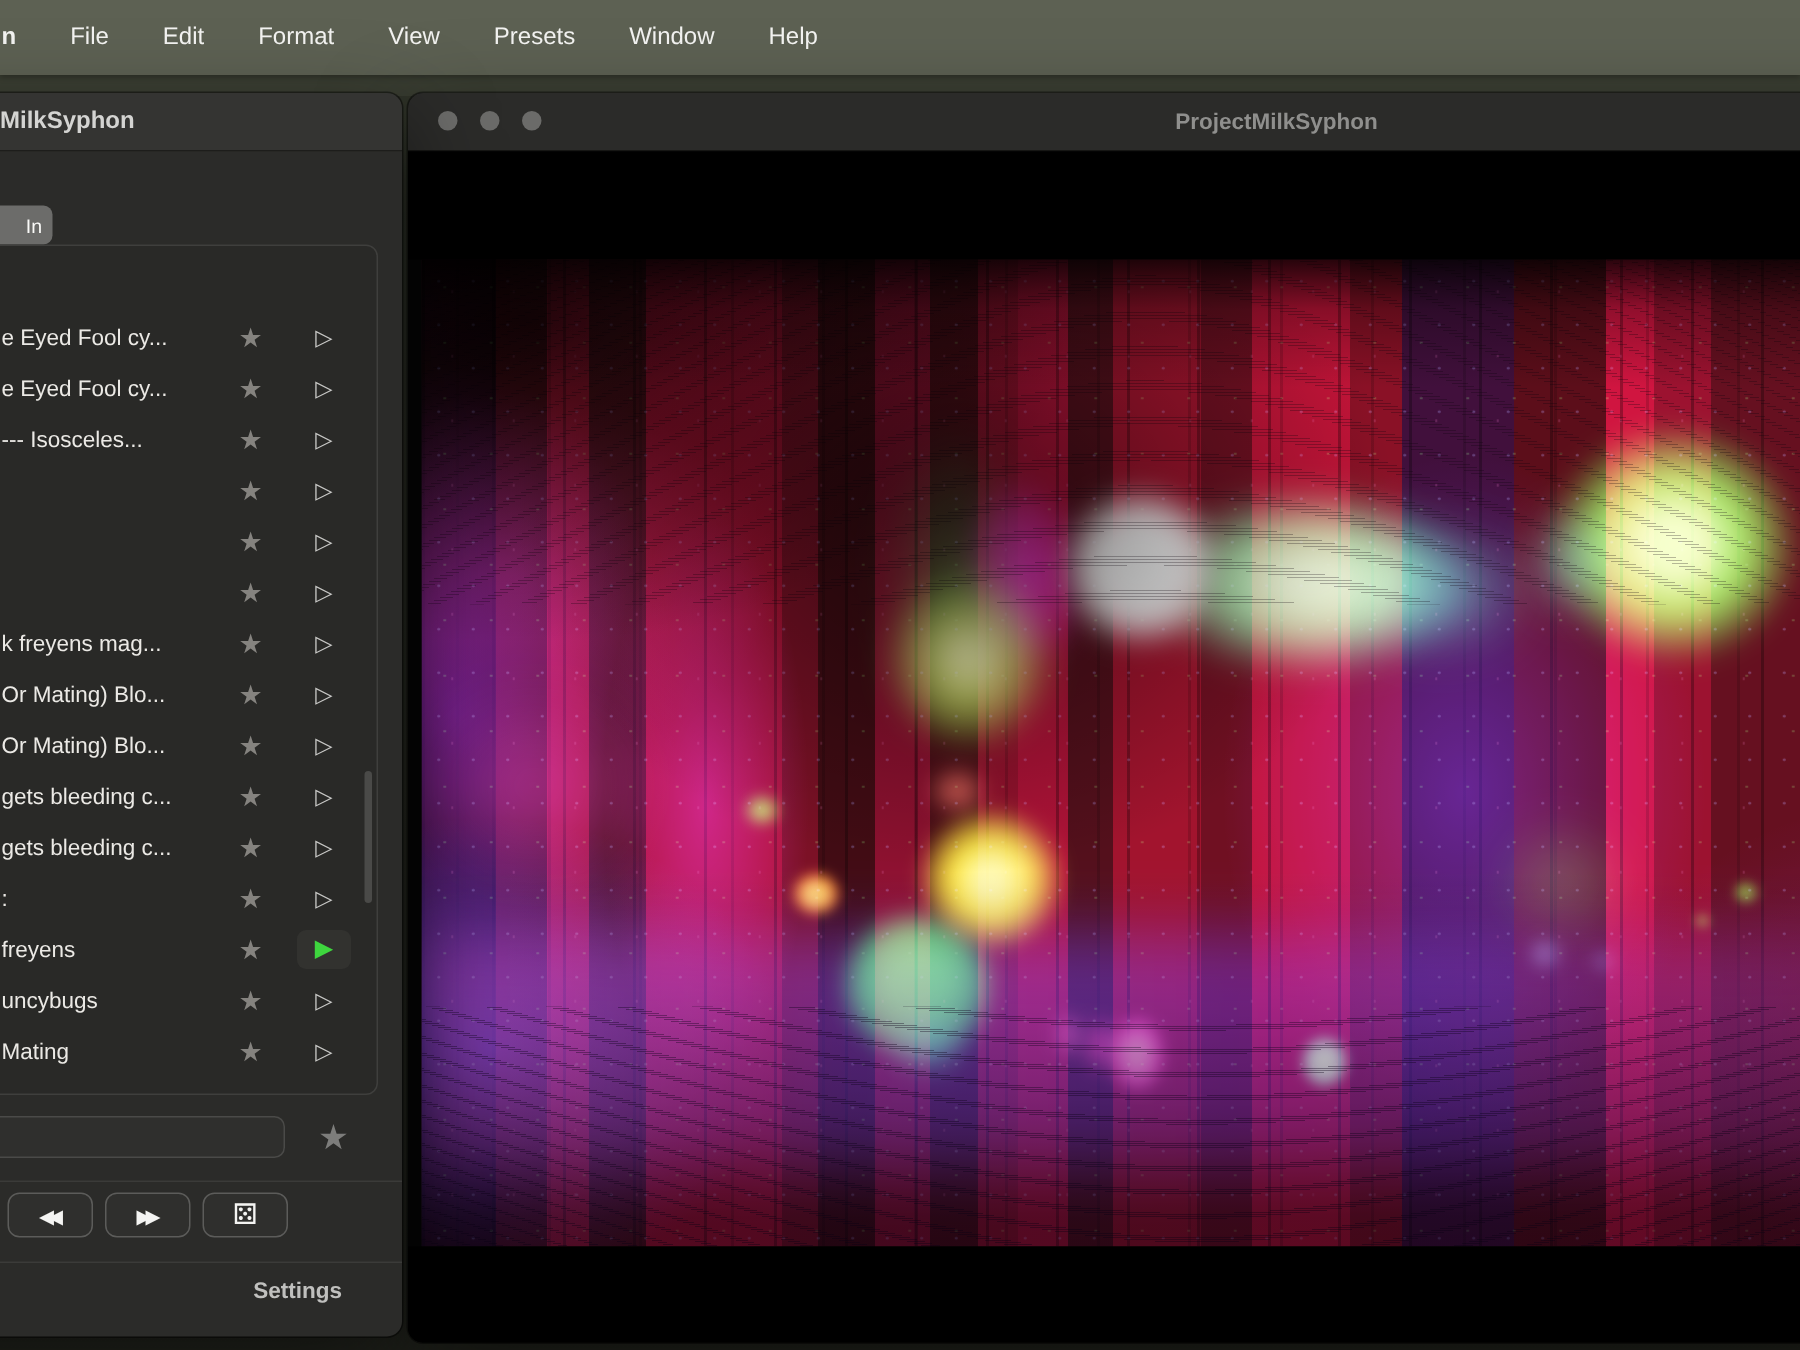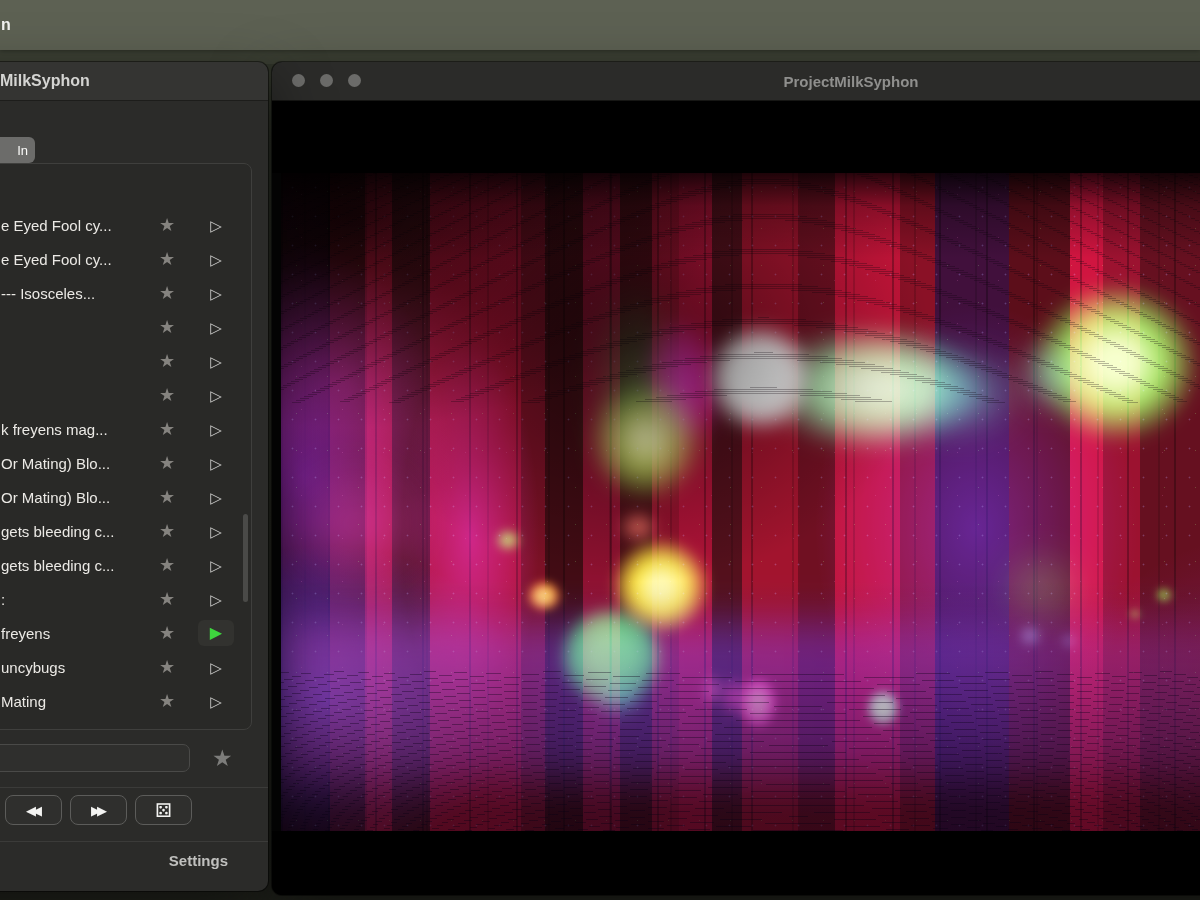--- a/index.html
+++ b/index.html
@@ -140,20 +140,29 @@
   .tbtn .die{font-size:19px;}
   .settings{position:absolute;right:40px;top:790px;color:#c0c0be;font-weight:700;font-size:15px;}
 </style>
 </head>
 <body>
 
 <div class="screen">
 
   <nav class="menubar">
     <span class="menu-app">n</span>
+    <span class="menu-items">
+        <span class="menu-item">File</span>
+        <span class="menu-item">Edit</span>
+        <span class="menu-item">Format</span>
+        <span class="menu-item">View</span>
+        <span class="menu-item">Presets</span>
+        <span class="menu-item">Window</span>
+        <span class="menu-item">Help</span>
+      </span>
   </nav>
 
   <section class="window viz-window">
     <div class="titlebar">
       <div class="traffic">
         <span class="light"></span>
         <span class="light"></span>
         <span class="light"></span>
       </div>
       <div class="viz-title">ProjectMilkSyphon</div>

